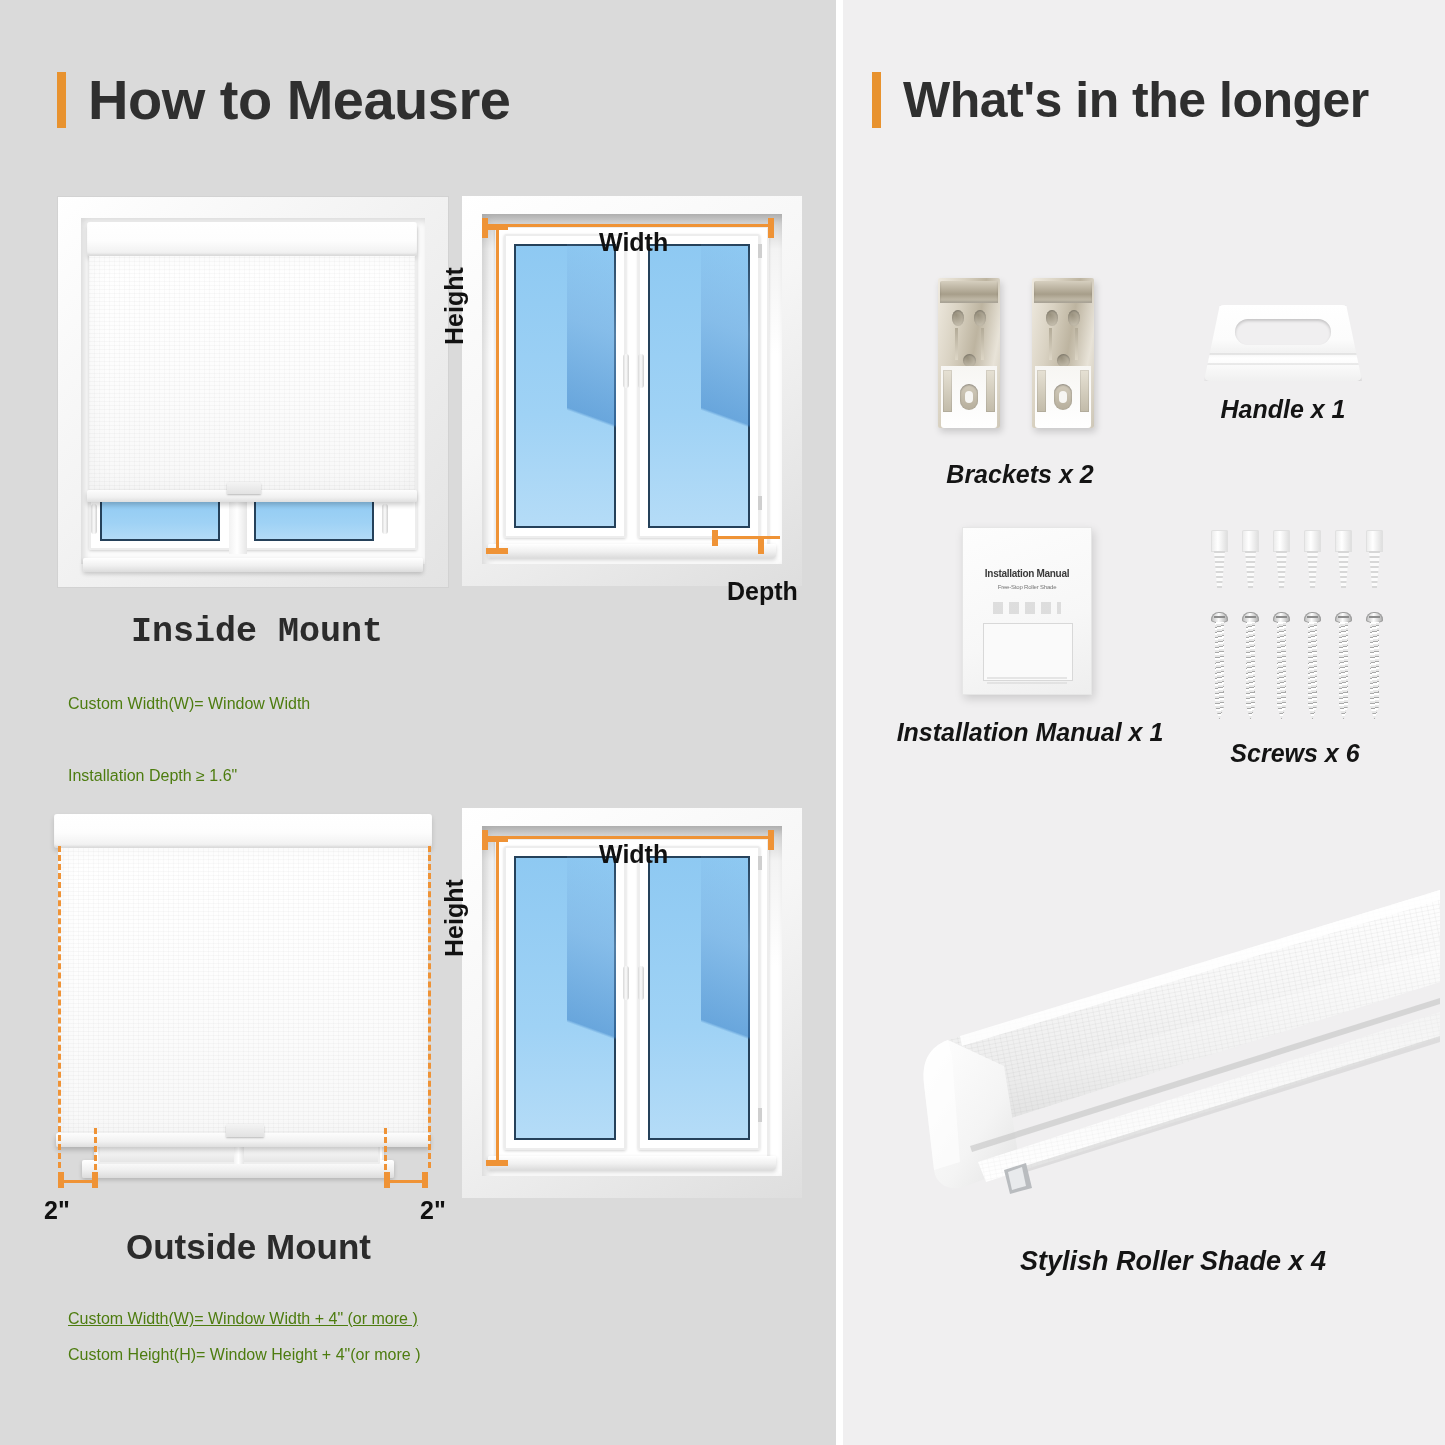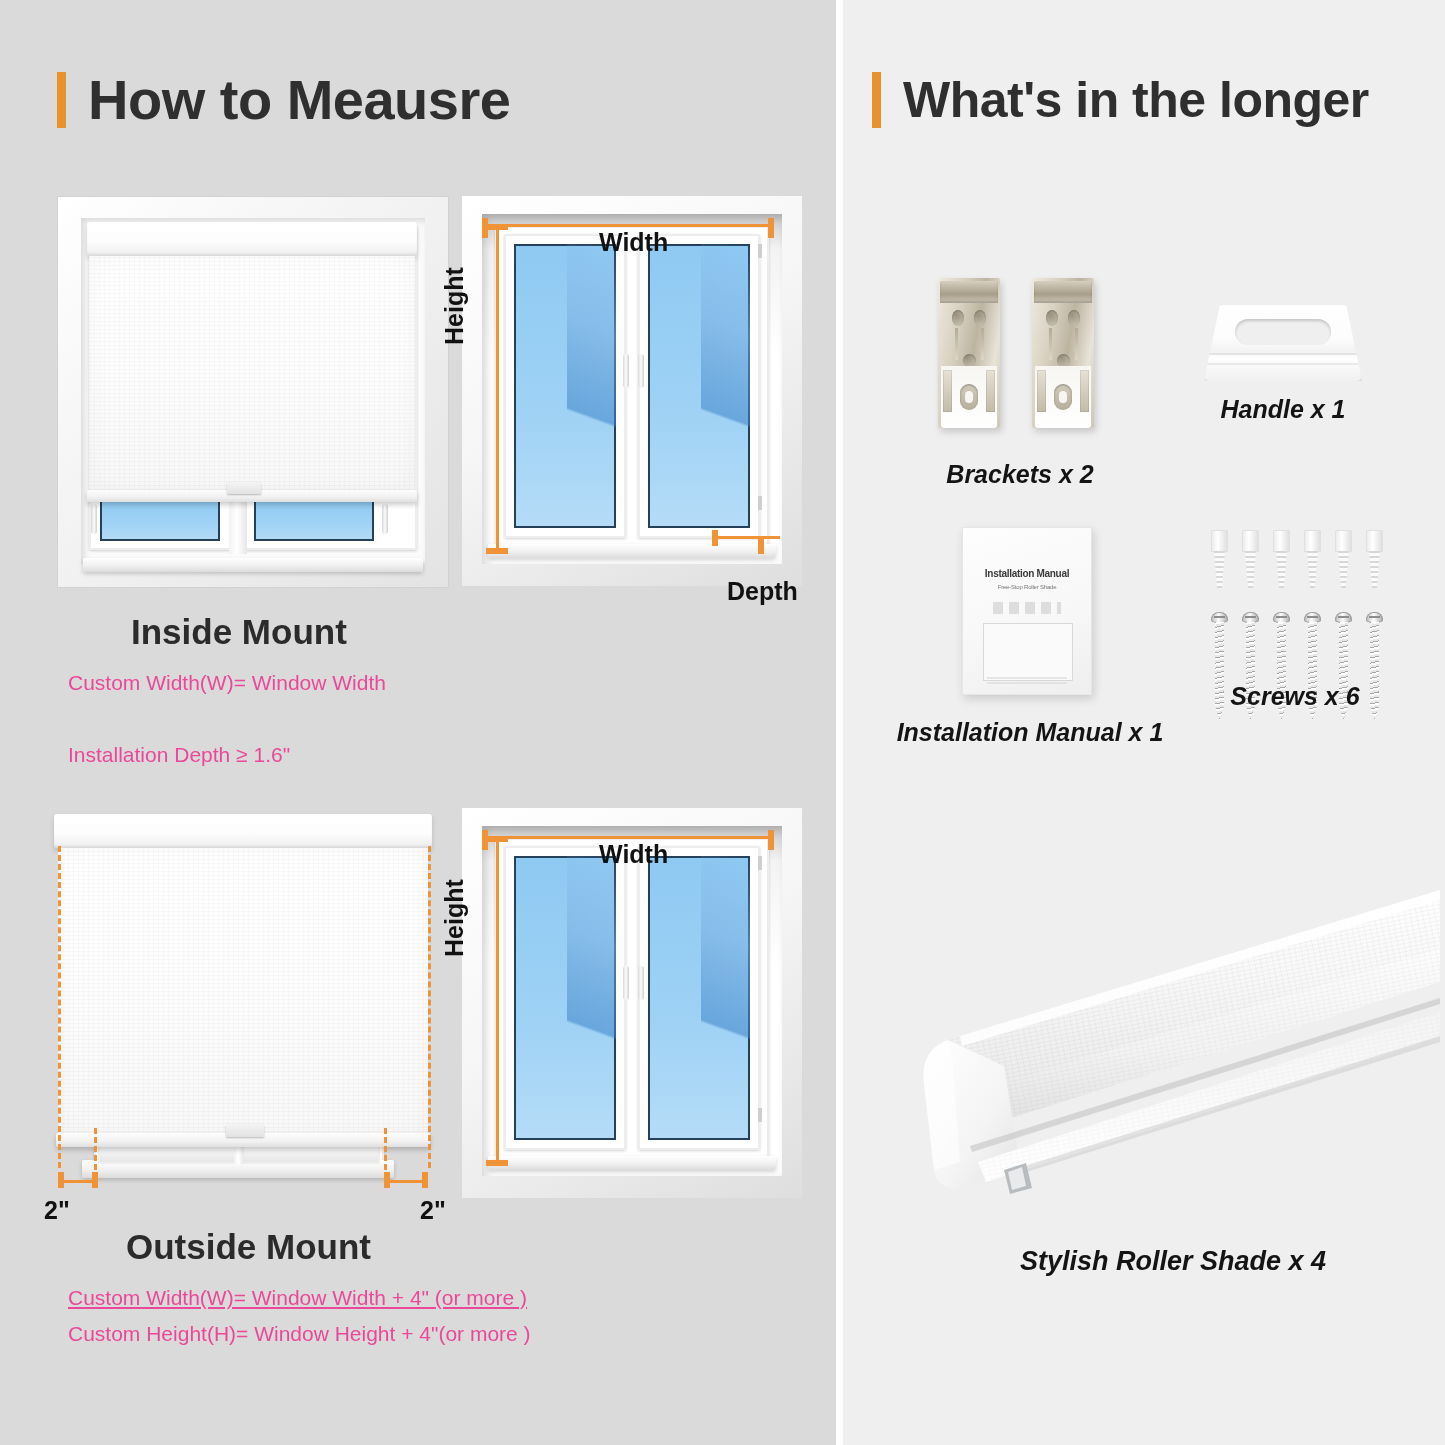--- a/index.html
+++ b/index.html
@@ -25,21 +25,21 @@
   }
   #heading-left{left:57px;top:72px;}
   #heading-right{left:872px;top:72px;}
   #heading-right .htext{font-size:50px;}
 
   
   .mount-title{
     position:absolute;font-size:35px;font-weight:bold;color:#2b2b2b;white-space:nowrap;
   }
   .spec-line{
-    position:absolute;font-size:21px;color:#ec4899;white-space:nowrap;
+    position:absolute;font-size:16px;color:#4d7c0f;white-space:nowrap;margin-top:24px;
   }
   .pkg-label{
     position:absolute;font-size:25px;font-weight:bold;font-style:italic;color:#141414;
     white-space:nowrap;text-align:center;
   }
   .dim-label{
     position:absolute;font-size:25px;font-weight:bold;color:#111;white-space:nowrap;
   }
   .tick-label{
     position:absolute;font-size:25px;font-weight:bold;color:#111;white-space:nowrap;
@@ -330,21 +330,21 @@
 
     <div class="ormark ormark-h" style="left:250px;top:340px;width:68px;"></div>
     <div class="orcap-v" style="left:250px;top:334px;height:16px;"></div>
     <div class="orcap-v" style="left:296px;top:340px;height:18px;"></div>
   </div>
 
   <div class="dim-label" style="left:599px;top:228px;">Width</div>
   <div class="dim-label" style="left:440px;top:345px;transform:rotate(-90deg);transform-origin:left top;">Height</div>
   <div class="dim-label" style="left:727px;top:577px;">Depth</div>
 
-  <div class="mount-title" style="left:131px;top:612px;">Inside Mount</div>
+  <div class="mount-title" style="left:131px;top:612px;font-family:Liberation Mono, monospace;">Inside Mount</div>
   <div class="spec-line" style="left:68px;top:671px;">Custom Width(W)= Window Width</div>
   <div class="spec-line" style="left:68px;top:743px;">Installation Depth ≥ 1.6"</div>
 
   <div class="win-scene" style="left:38px;top:808px;width:410px;height:392px;">
 
     <div style="position:absolute;inset:0;background:#dadada;"></div>
 
     <div class="sash" style="left:56px;top:60px;width:290px;height:300px;"></div>
     <div class="sill" style="left:44px;top:352px;width:312px;height:18px;"></div>
     <div style="position:absolute;left:60px;top:330px;width:282px;height:26px;
@@ -496,21 +496,21 @@
     </div>
   <div class="screw" style="left:1335px;top:612px;">
       <div class="s-head"></div>
       <div class="s-shank"></div>
     </div>
   <div class="screw" style="left:1366px;top:612px;">
       <div class="s-head"></div>
       <div class="s-shank"></div>
     </div>
 
-  <div class="pkg-label" style="left:1170px;top:682px;width:250px;">Screws  x 6</div>
+  <div class="pkg-label" style="left:1170px;top:739px;width:250px;">Screws  x 6</div>
 
   <div class="shade-hero" style="left:900px;top:870px;">
     <svg width="540" height="340" viewBox="0 0 540 340">
       <defs>
         <linearGradient id="topface" x1="0" y1="0" x2="0" y2="1">
           <stop offset="0%" stop-color="#ffffff"></stop>
           <stop offset="45%" stop-color="#f7f7f7"></stop>
           <stop offset="100%" stop-color="#e9e9e9"></stop>
         </linearGradient>
         <linearGradient id="frontface" x1="0" y1="0" x2="0" y2="1">

